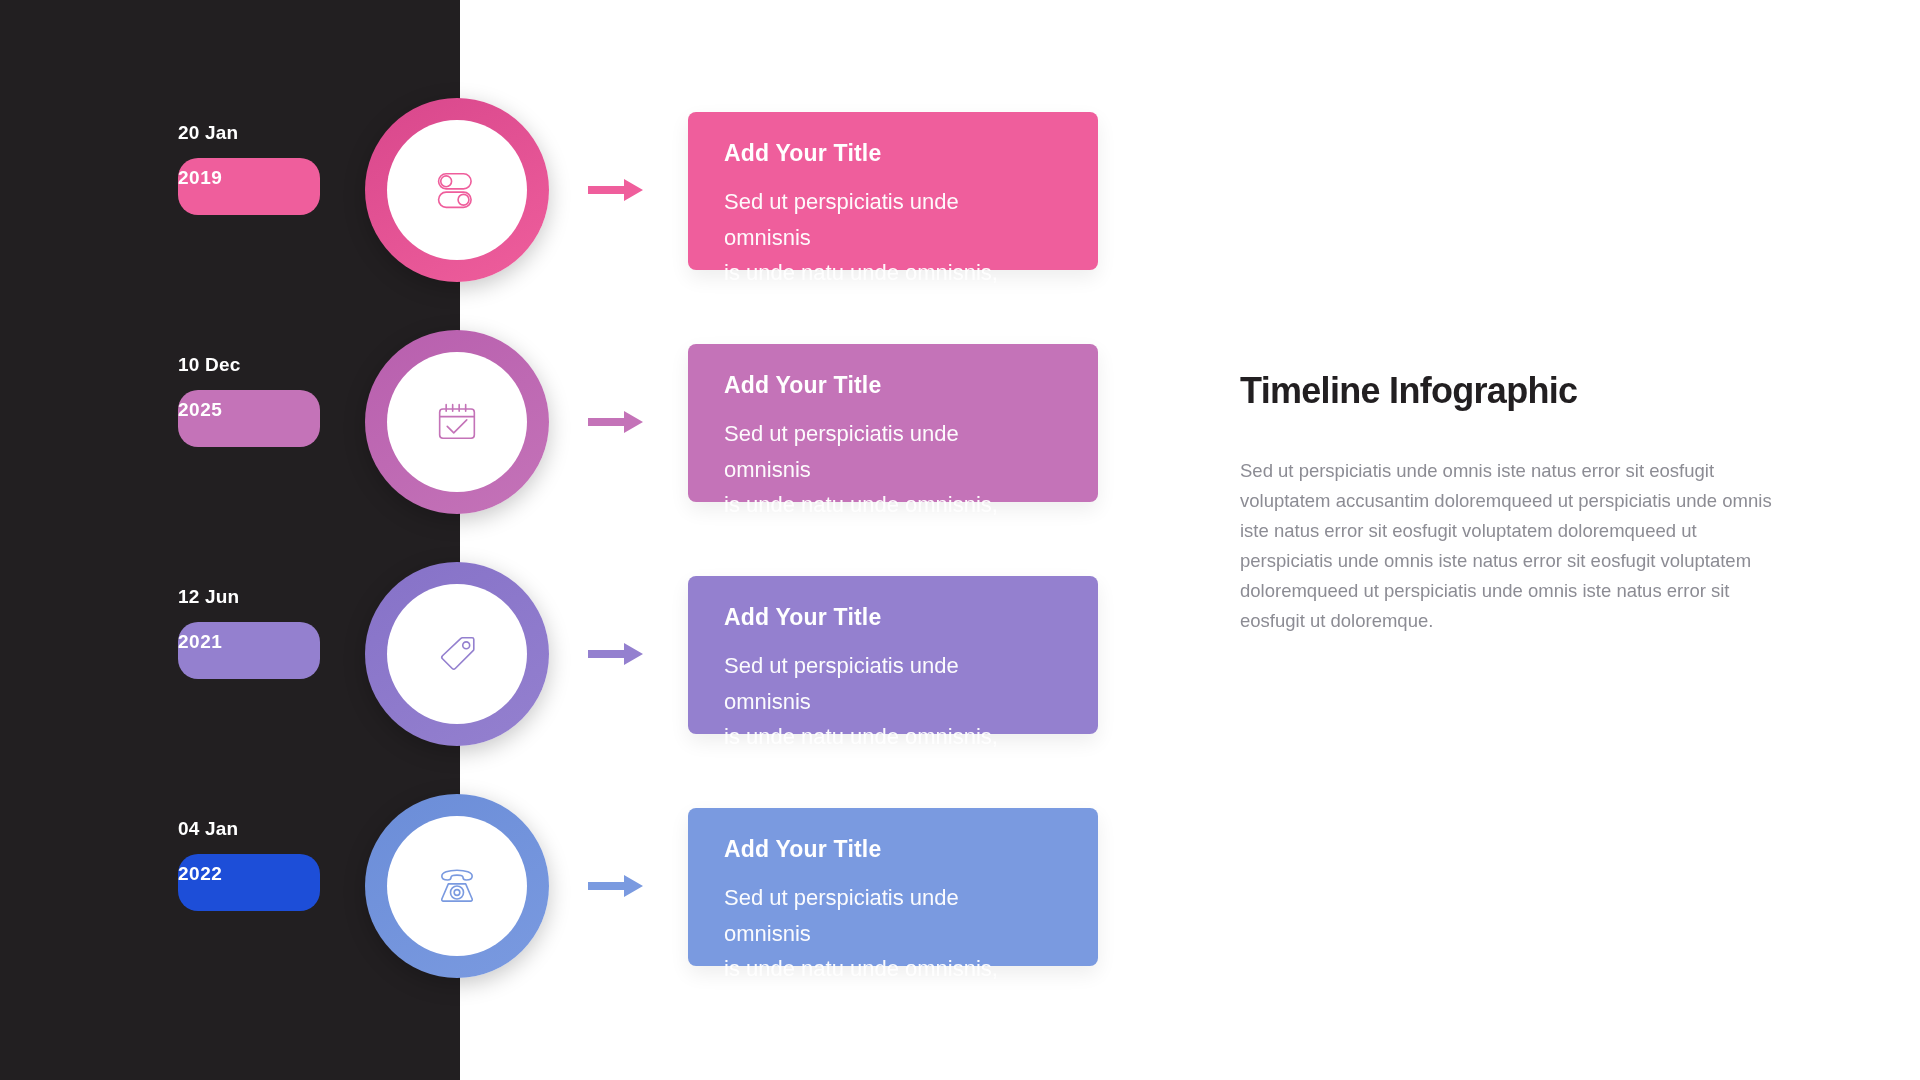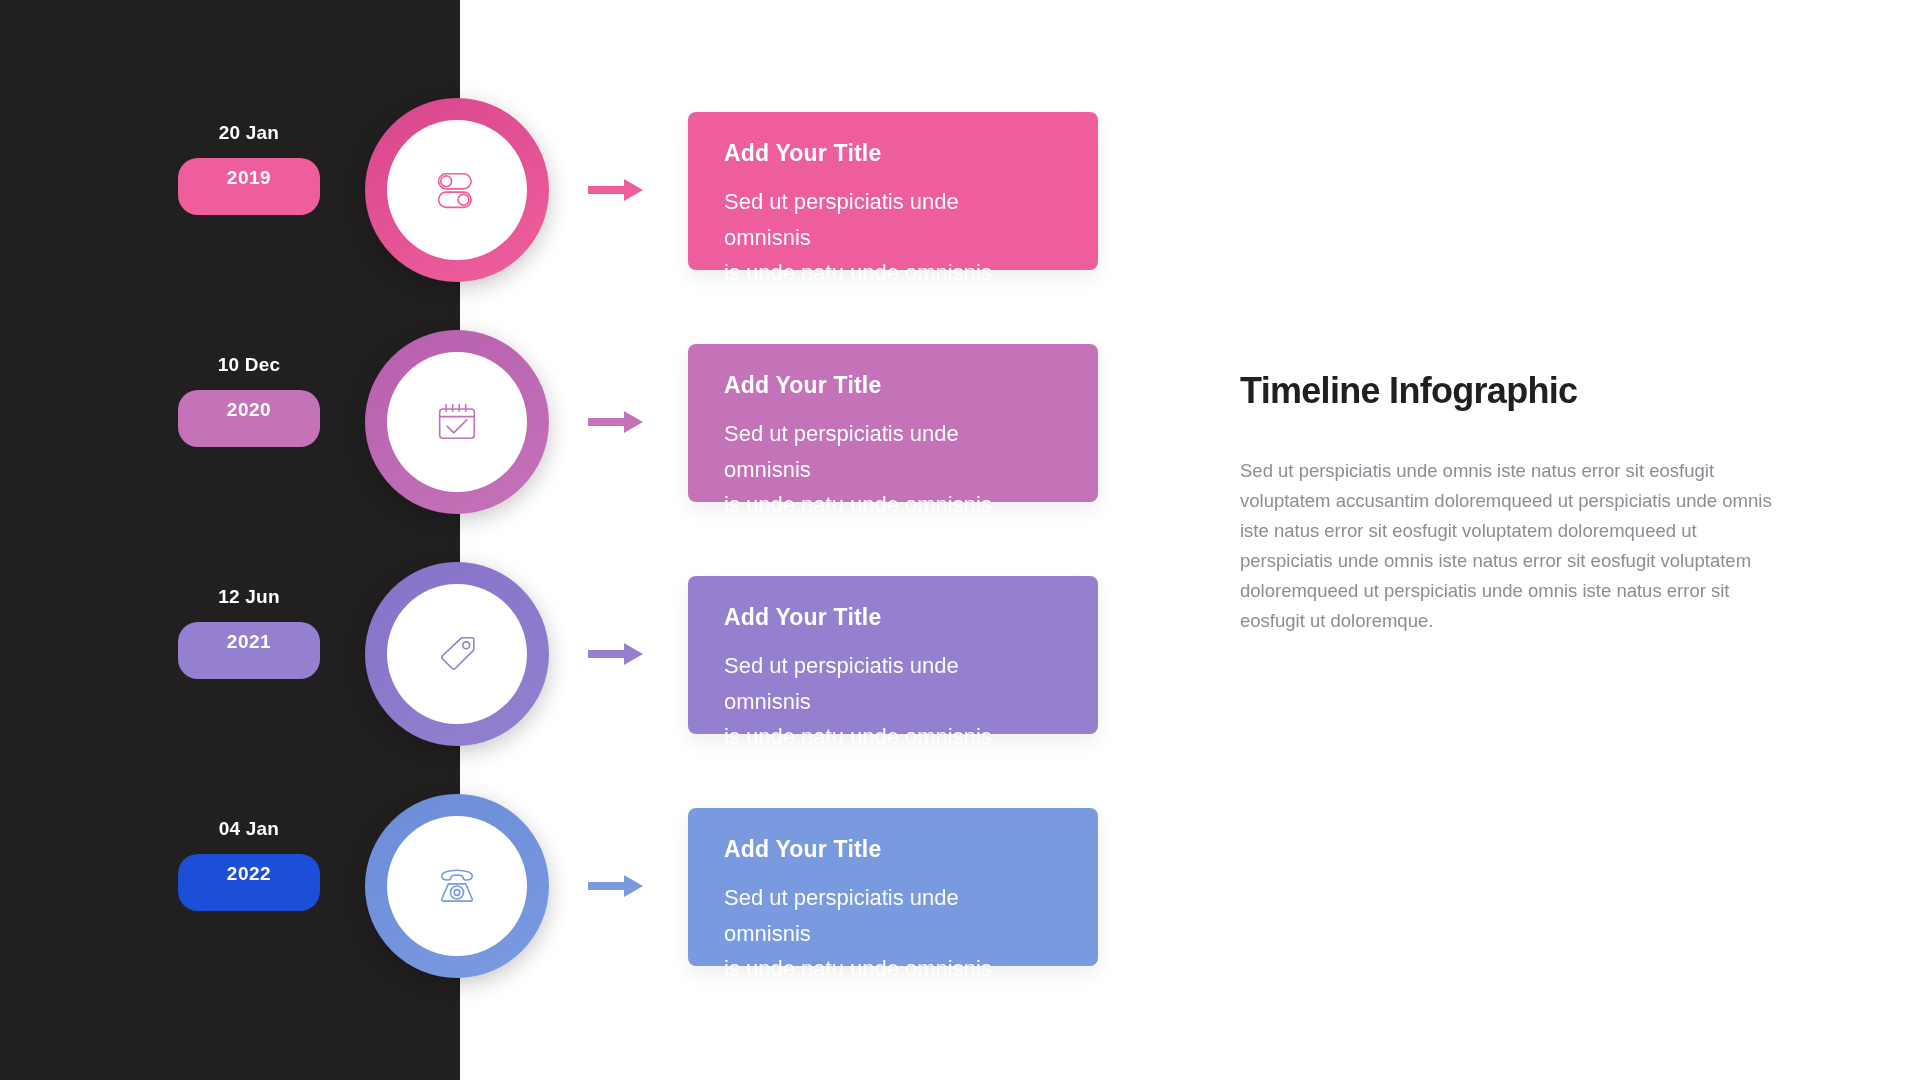--- a/index.html
+++ b/index.html
@@ -26,21 +26,21 @@
   
   .timeline-row{ position:absolute; left:0; width:1120px; height:200px; }
   #row-0{ top:98px; }
   #row-1{ top:330px; }
   #row-2{ top:562px; }
   #row-3{ top:794px; }
 
   
   .date-block{
     position:absolute; left:178px; top:24px;
-    width:142px; text-align:center;
+    width:142px; 
   }
   .date-day{
     font-size:19px; font-weight:bold; color:#ffffff;
     letter-spacing:.2px; margin-bottom:14px; display:block;
   }
   .year-pill{
     display:block; width:142px; height:57px; line-height:40px;
     border-radius:20px; color:#ffffff;
     font-size:19px; font-weight:bold; letter-spacing:.5px;
   }
@@ -118,21 +118,21 @@
     <div class="card-desc">
       <div>Sed ut perspiciatis unde omnisnis</div>
       <div>is unde natu unde omnisnis,</div>
     </div>
   </div>
 </div>
 
 <div class="timeline-row" id="row-1">
   <div class="date-block">
     <span class="date-day">10 Dec</span>
-    <span class="year-pill" style="background: rgb(196, 115, 184);">2020</span>
+    <span class="year-pill" style="background: rgb(196, 115, 184);">2025</span>
   </div>
   <div class="circle-wrap" style="background: linear-gradient(150deg, rgb(184, 95, 174), rgb(196, 115, 184));">
     <div class="circle-inner">
       <svg viewBox="0 0 48 48" fill="none">
         <rect x="8" y="12" width="32" height="27" rx="3" stroke="#c473b8" stroke-width="1.5"></rect>
         <path d="M8 19 H40" stroke="#c473b8" stroke-width="1.5"></path>
         <path d="M14 8 V14 M20 8 V14 M26 8 V14 M32 8 V14" stroke="#c473b8" stroke-width="1.5" stroke-linecap="round"></path>
         <path d="M15 28 L21 34 L33 22" stroke="#c473b8" stroke-width="1.5" stroke-linecap="round" stroke-linejoin="round"></path>
       </svg>
     </div>

